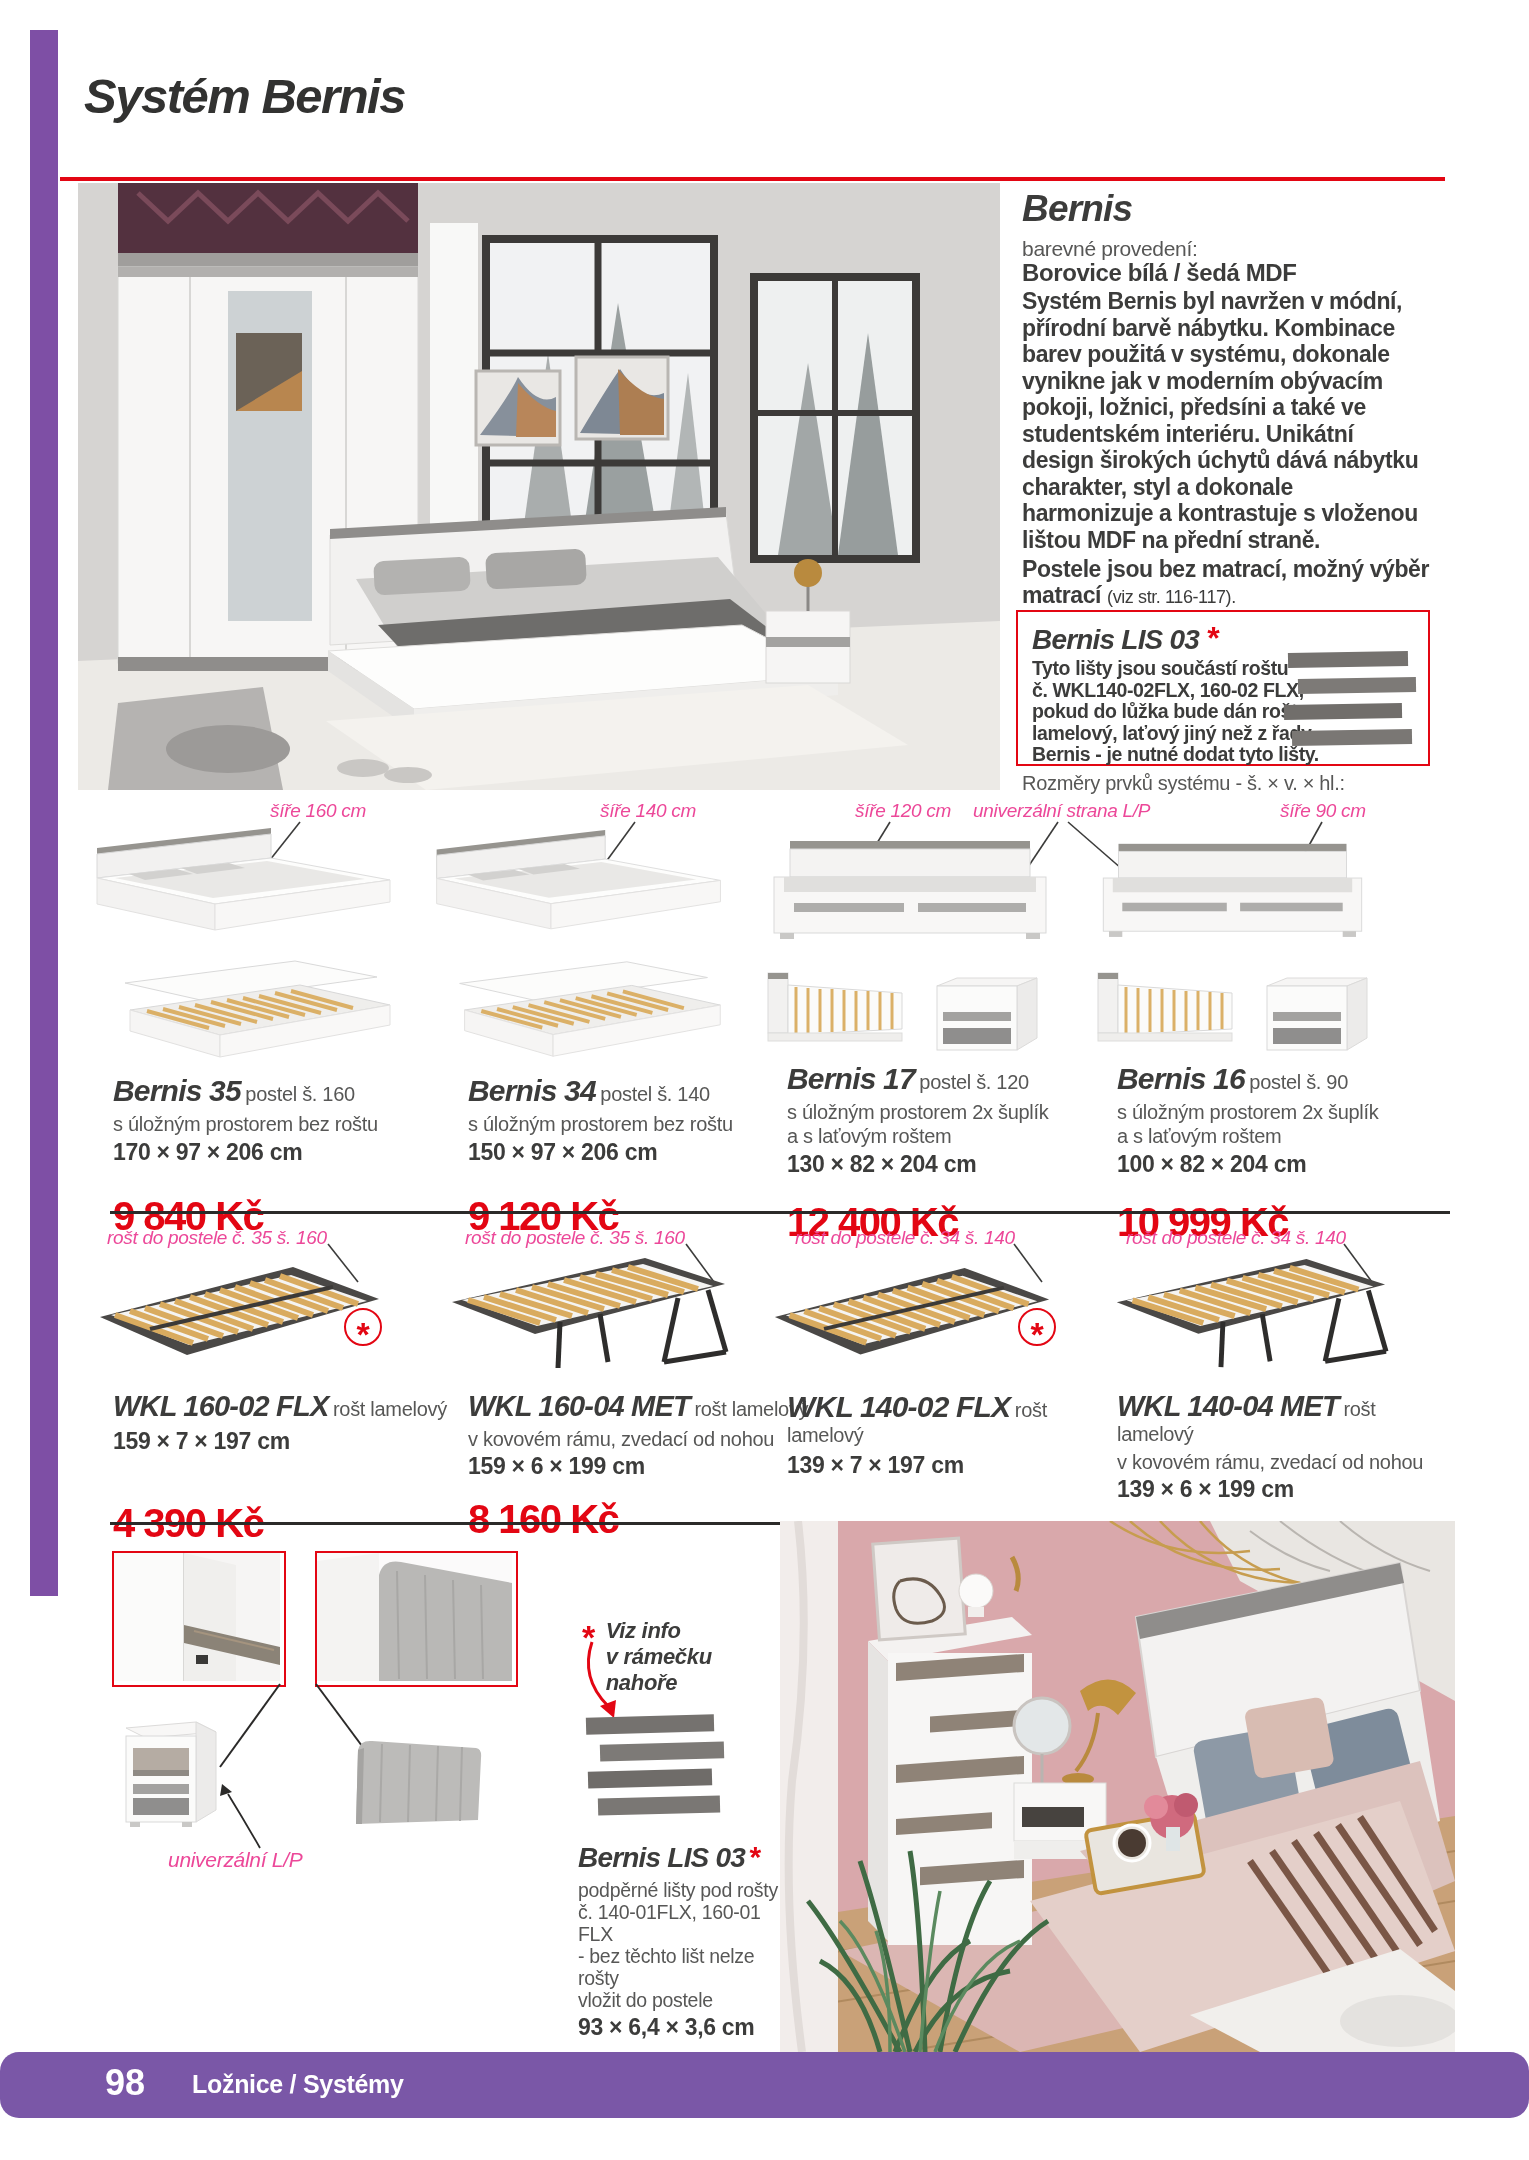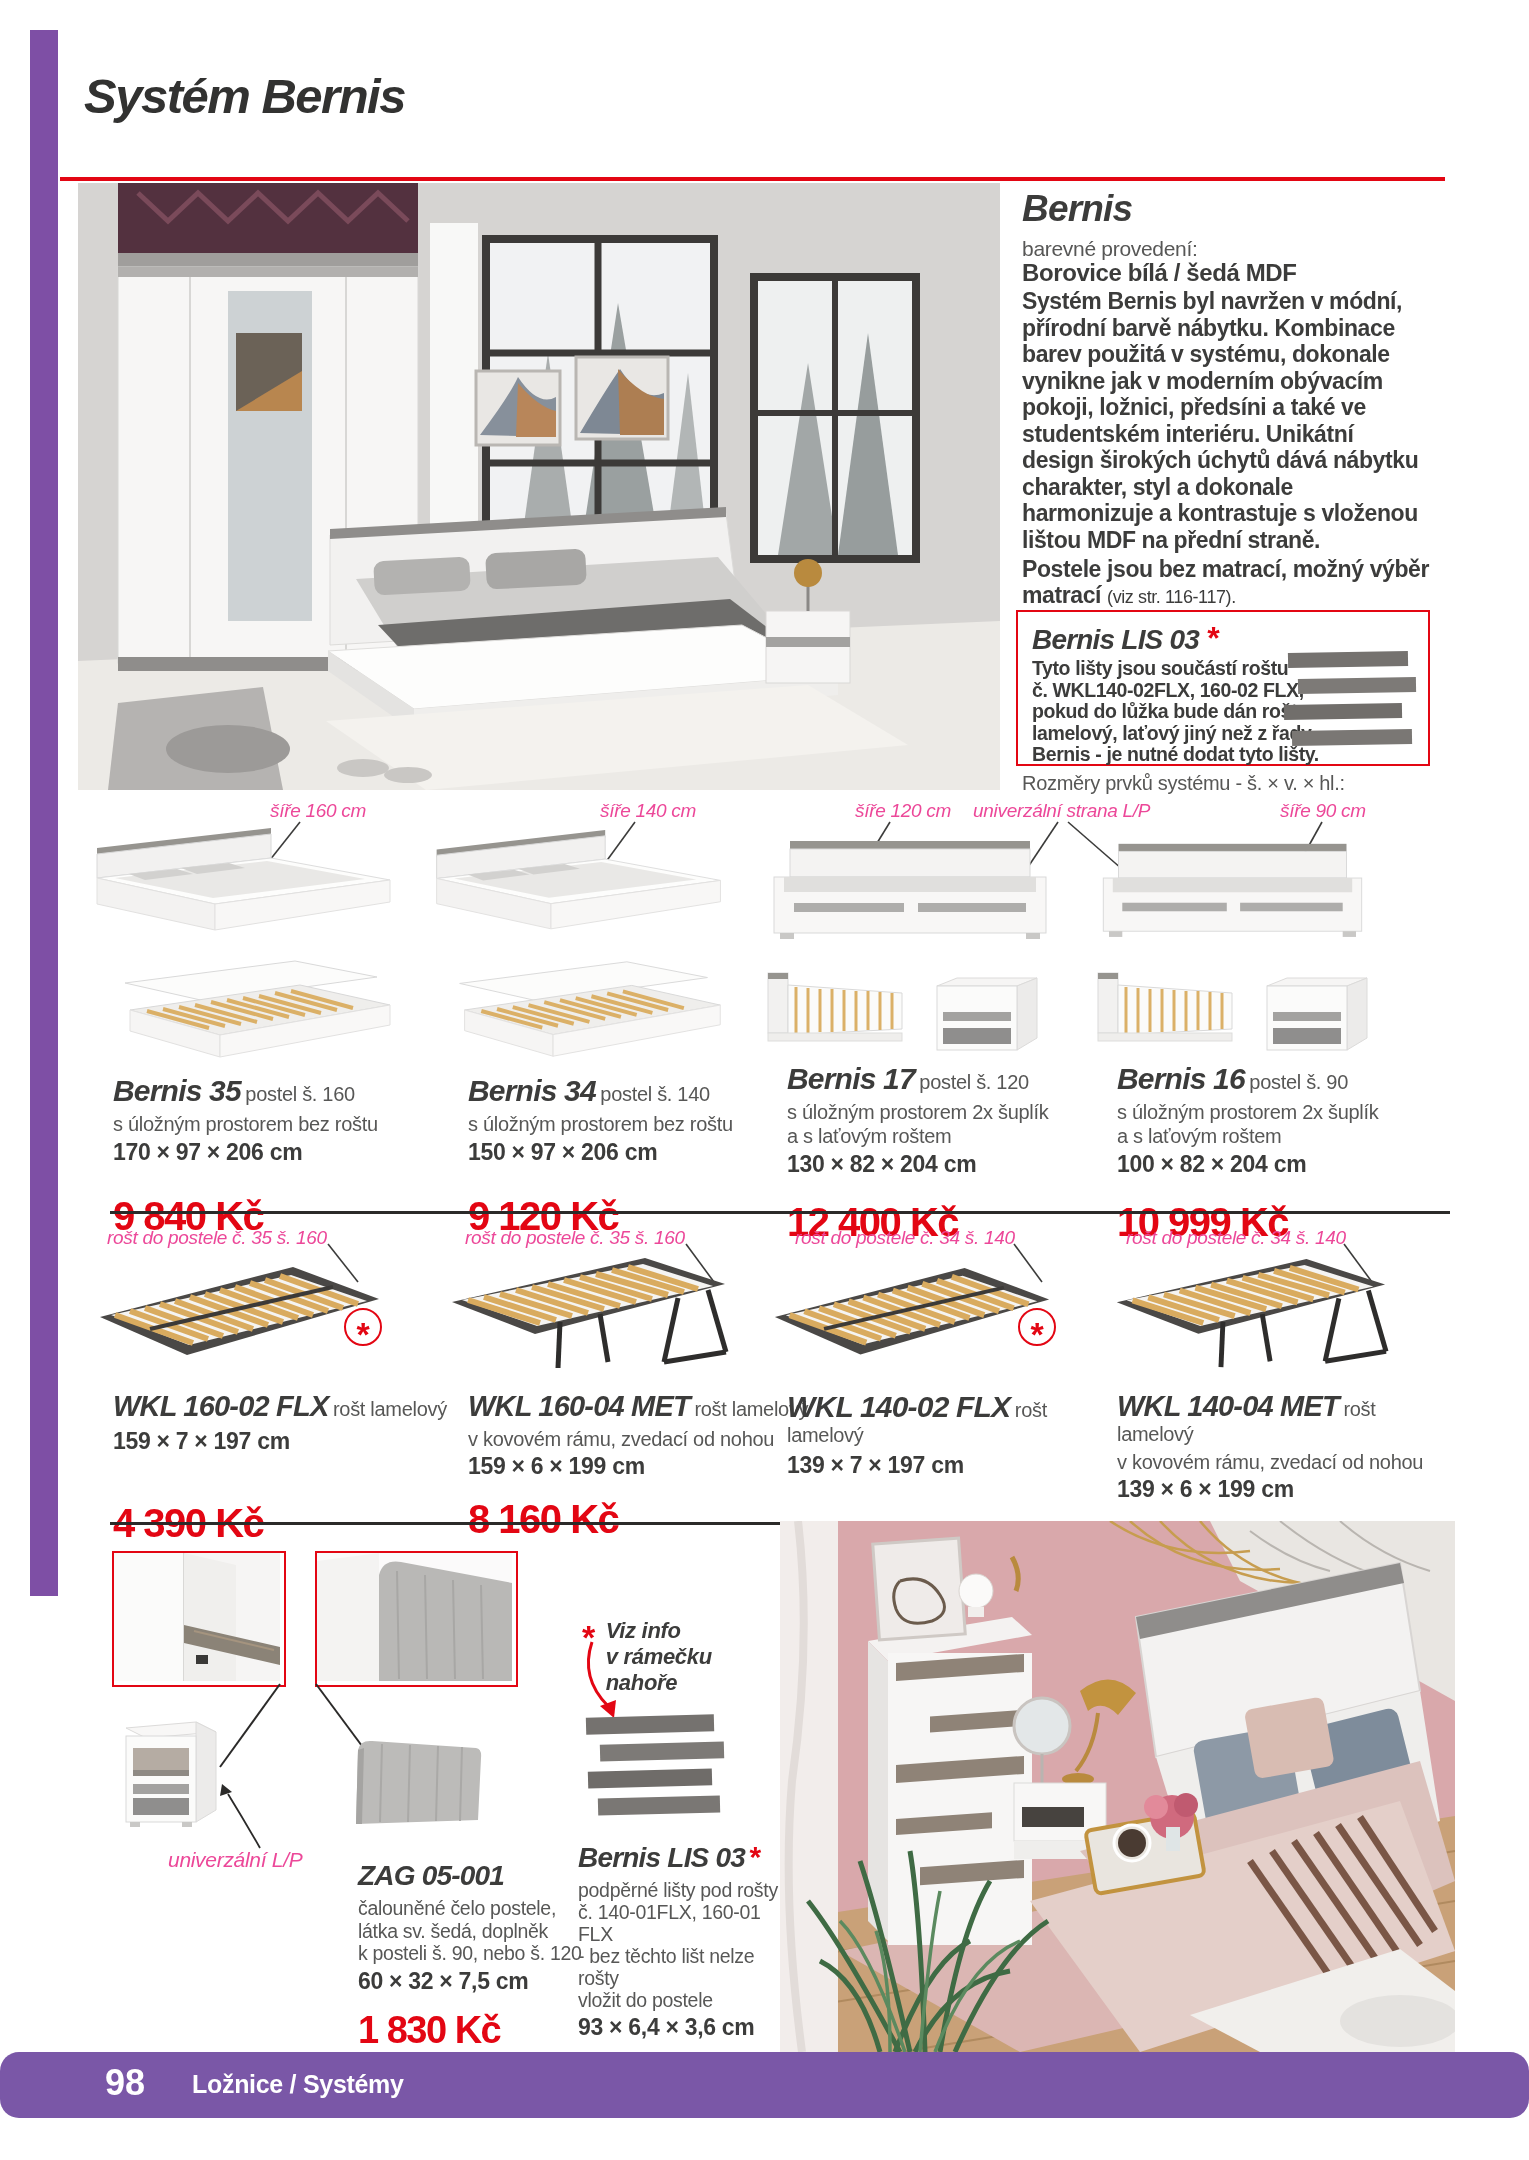--- a/index.html
+++ b/index.html
@@ -495,28 +495,20 @@
     <polygon points="36,78 22,66 38,60" fill="#e30613"></polygon>
   </svg>
 
   <svg class="abs" style="left:580px;top:1712px;" width="150" height="110" viewBox="0 0 150 110">
     <rect x="6" y="4" width="128" height="17" fill="#75726f" transform="rotate(-1.5 70 12)"></rect>
     <rect x="20" y="31" width="124" height="17" fill="#7d7a77" transform="rotate(-1.5 82 39)"></rect>
     <rect x="8" y="58" width="124" height="17" fill="#6f6c69" transform="rotate(-1.5 70 66)"></rect>
     <rect x="18" y="85" width="122" height="17" fill="#7a7774" transform="rotate(-1.5 79 93)"></rect>
   </svg>
 
-  <div class="abs" style="left:358px;top:1860px;width:225px;">
-    <div class="name" style="font-size:28px;">ZAG 05-001</div>
-    <div class="desc" style="margin-top:5px;font-size:19.5px;line-height:22.5px;">čalouněné čelo postele,</div>
-    <div class="desc" style="font-size:19.5px;line-height:22.5px;">látka sv. šedá, doplněk</div>
-    <div class="desc" style="font-size:19.5px;line-height:22.5px;">k posteli š. 90, nebo š. 120</div>
-    <div class="dims" style="margin-top:3px;">60 × 32 × 7,5 cm</div>
-    <div class="price" style="margin-top:14px;font-size:38px;">1 830 Kč</div>
-  </div>
   <div class="abs" style="left:578px;top:1840px;width:215px;">
     <div>
       <span class="name" style="font-size:28px;">Bernis LIS 03</span>
       <span class="ast" style="font-size:30px;">*</span>
     </div>
     <div class="desc" style="margin-top:5px;font-size:19.5px;line-height:22px;">podpěrné lišty pod rošty</div>
     <div class="desc" style="font-size:19.5px;line-height:22px;">č. 140-01FLX, 160-01 FLX</div>
     <div class="desc" style="font-size:19.5px;line-height:22px;">- bez těchto lišt nelze rošty</div>
     <div class="desc" style="font-size:19.5px;line-height:22px;">vložit do postele</div>
     <div class="dims" style="margin-top:3px;">93 × 6,4 × 3,6 cm</div>

